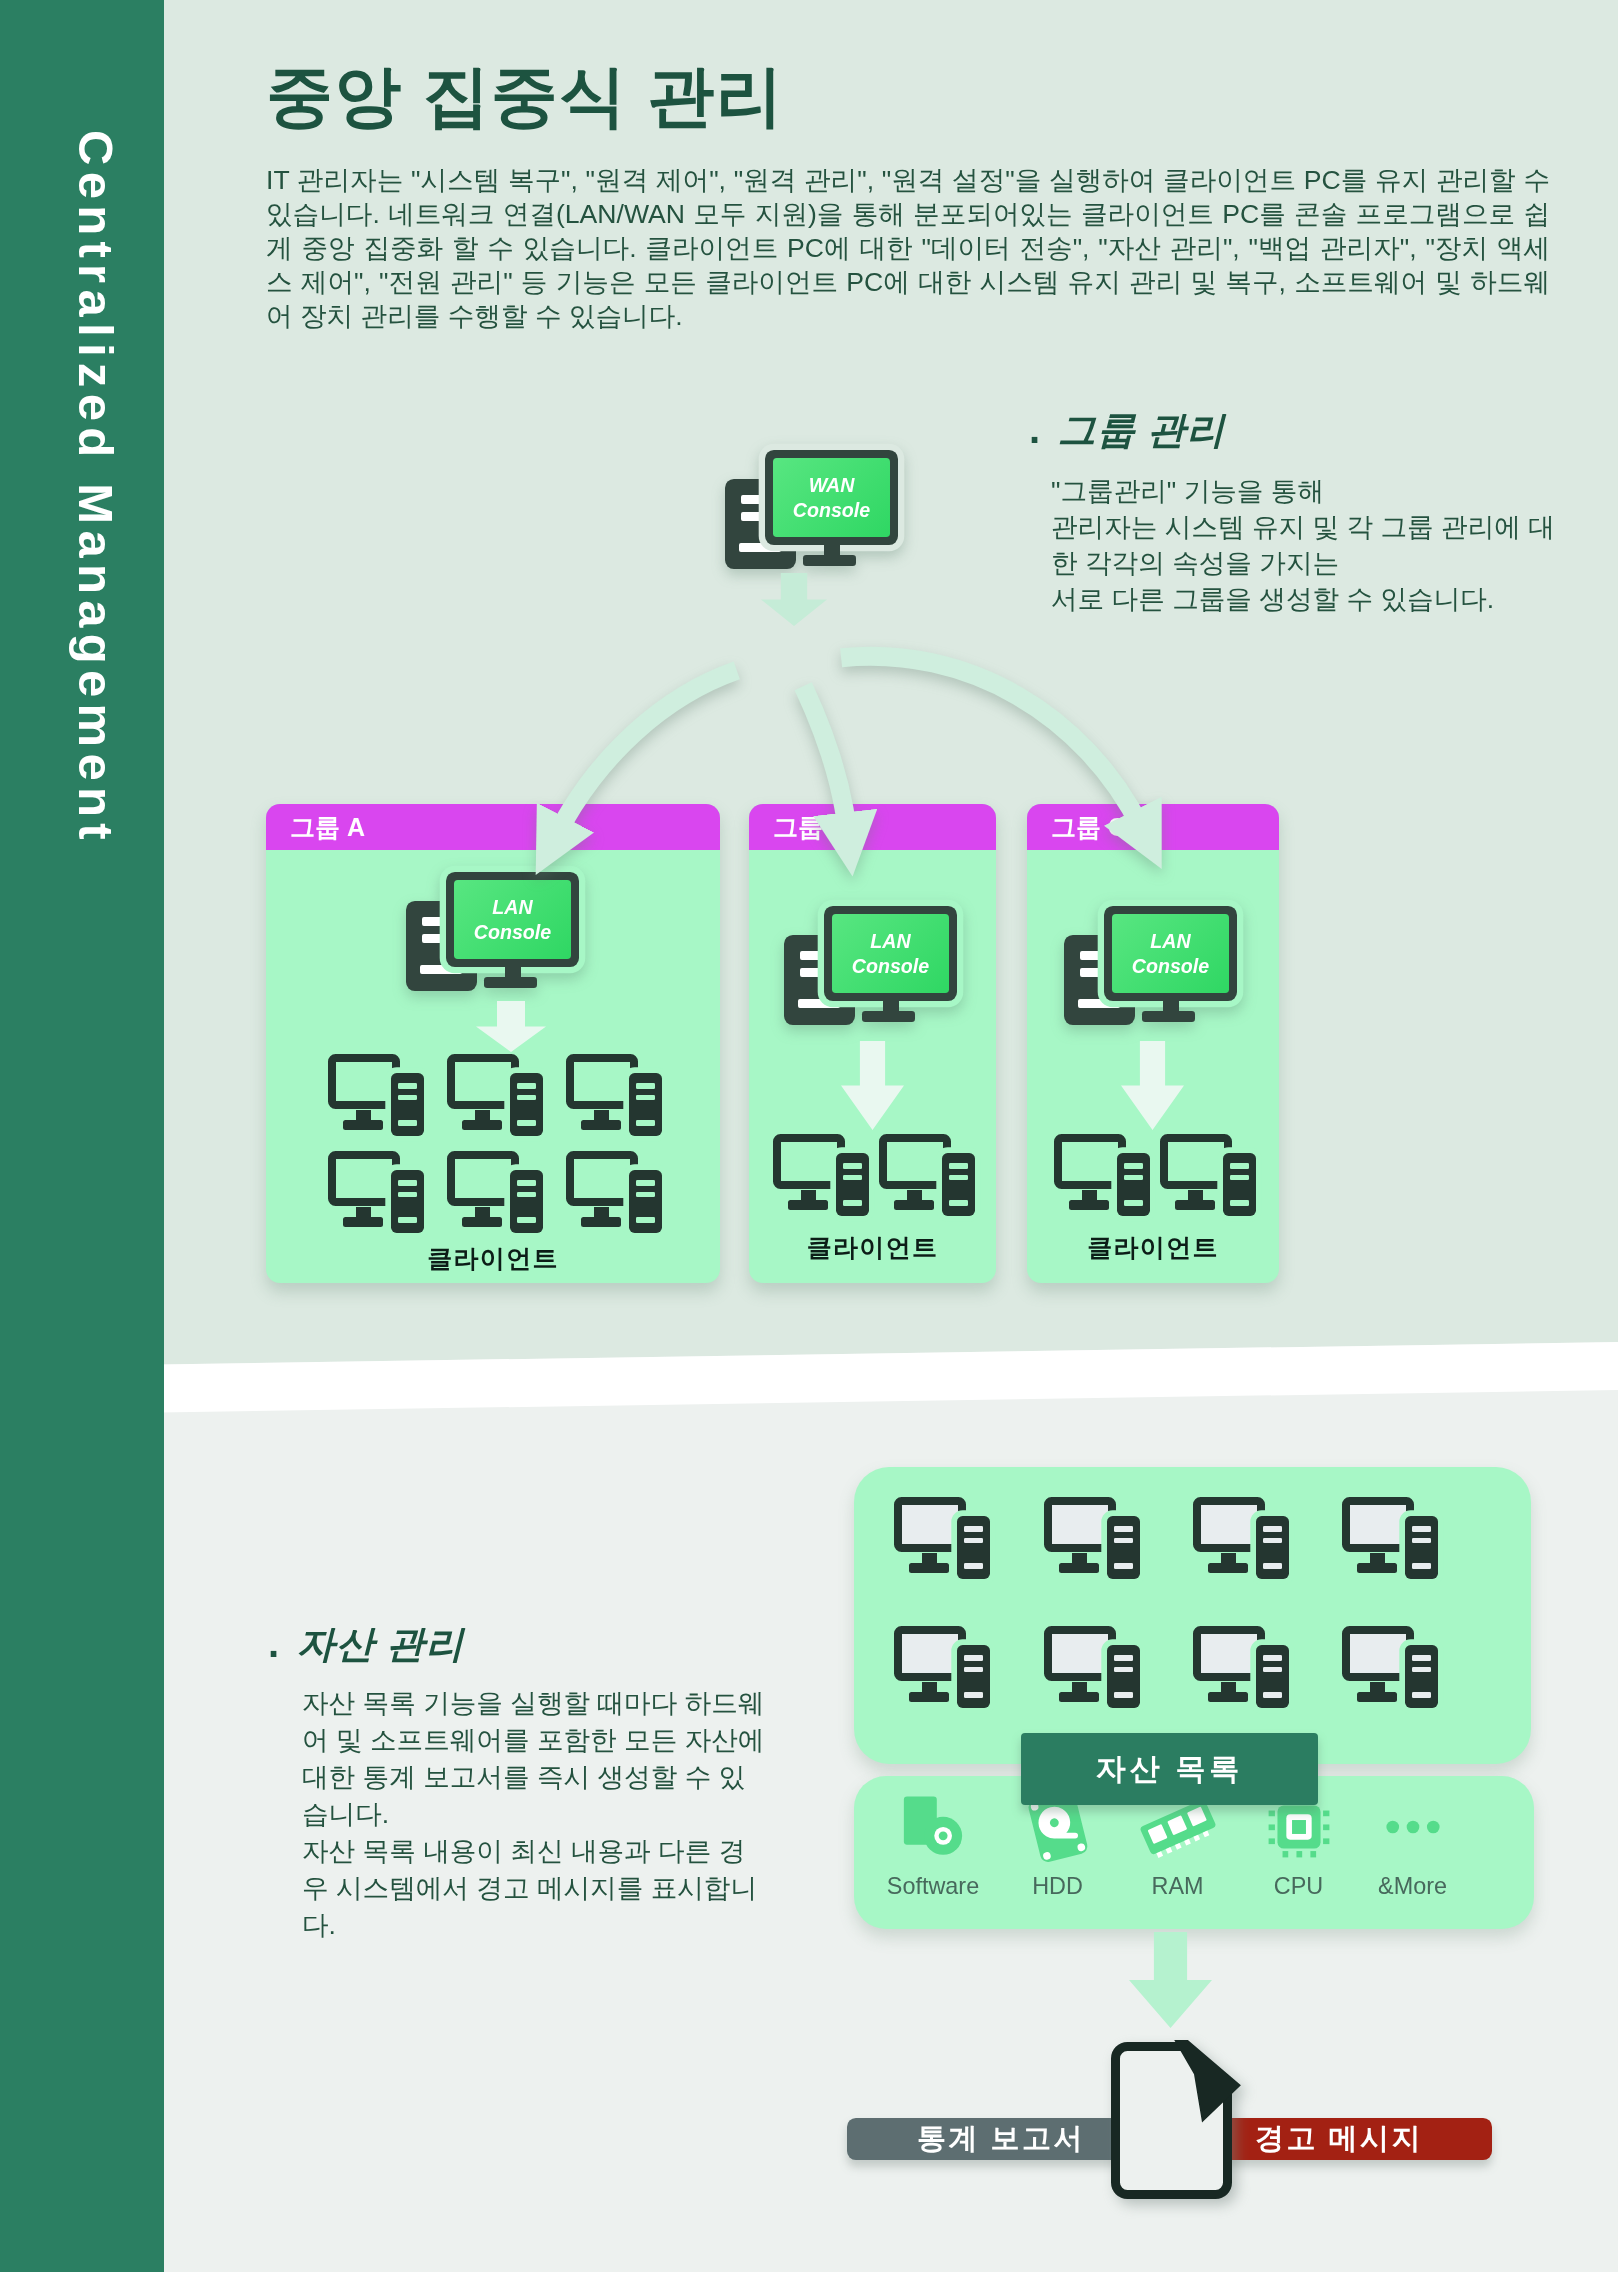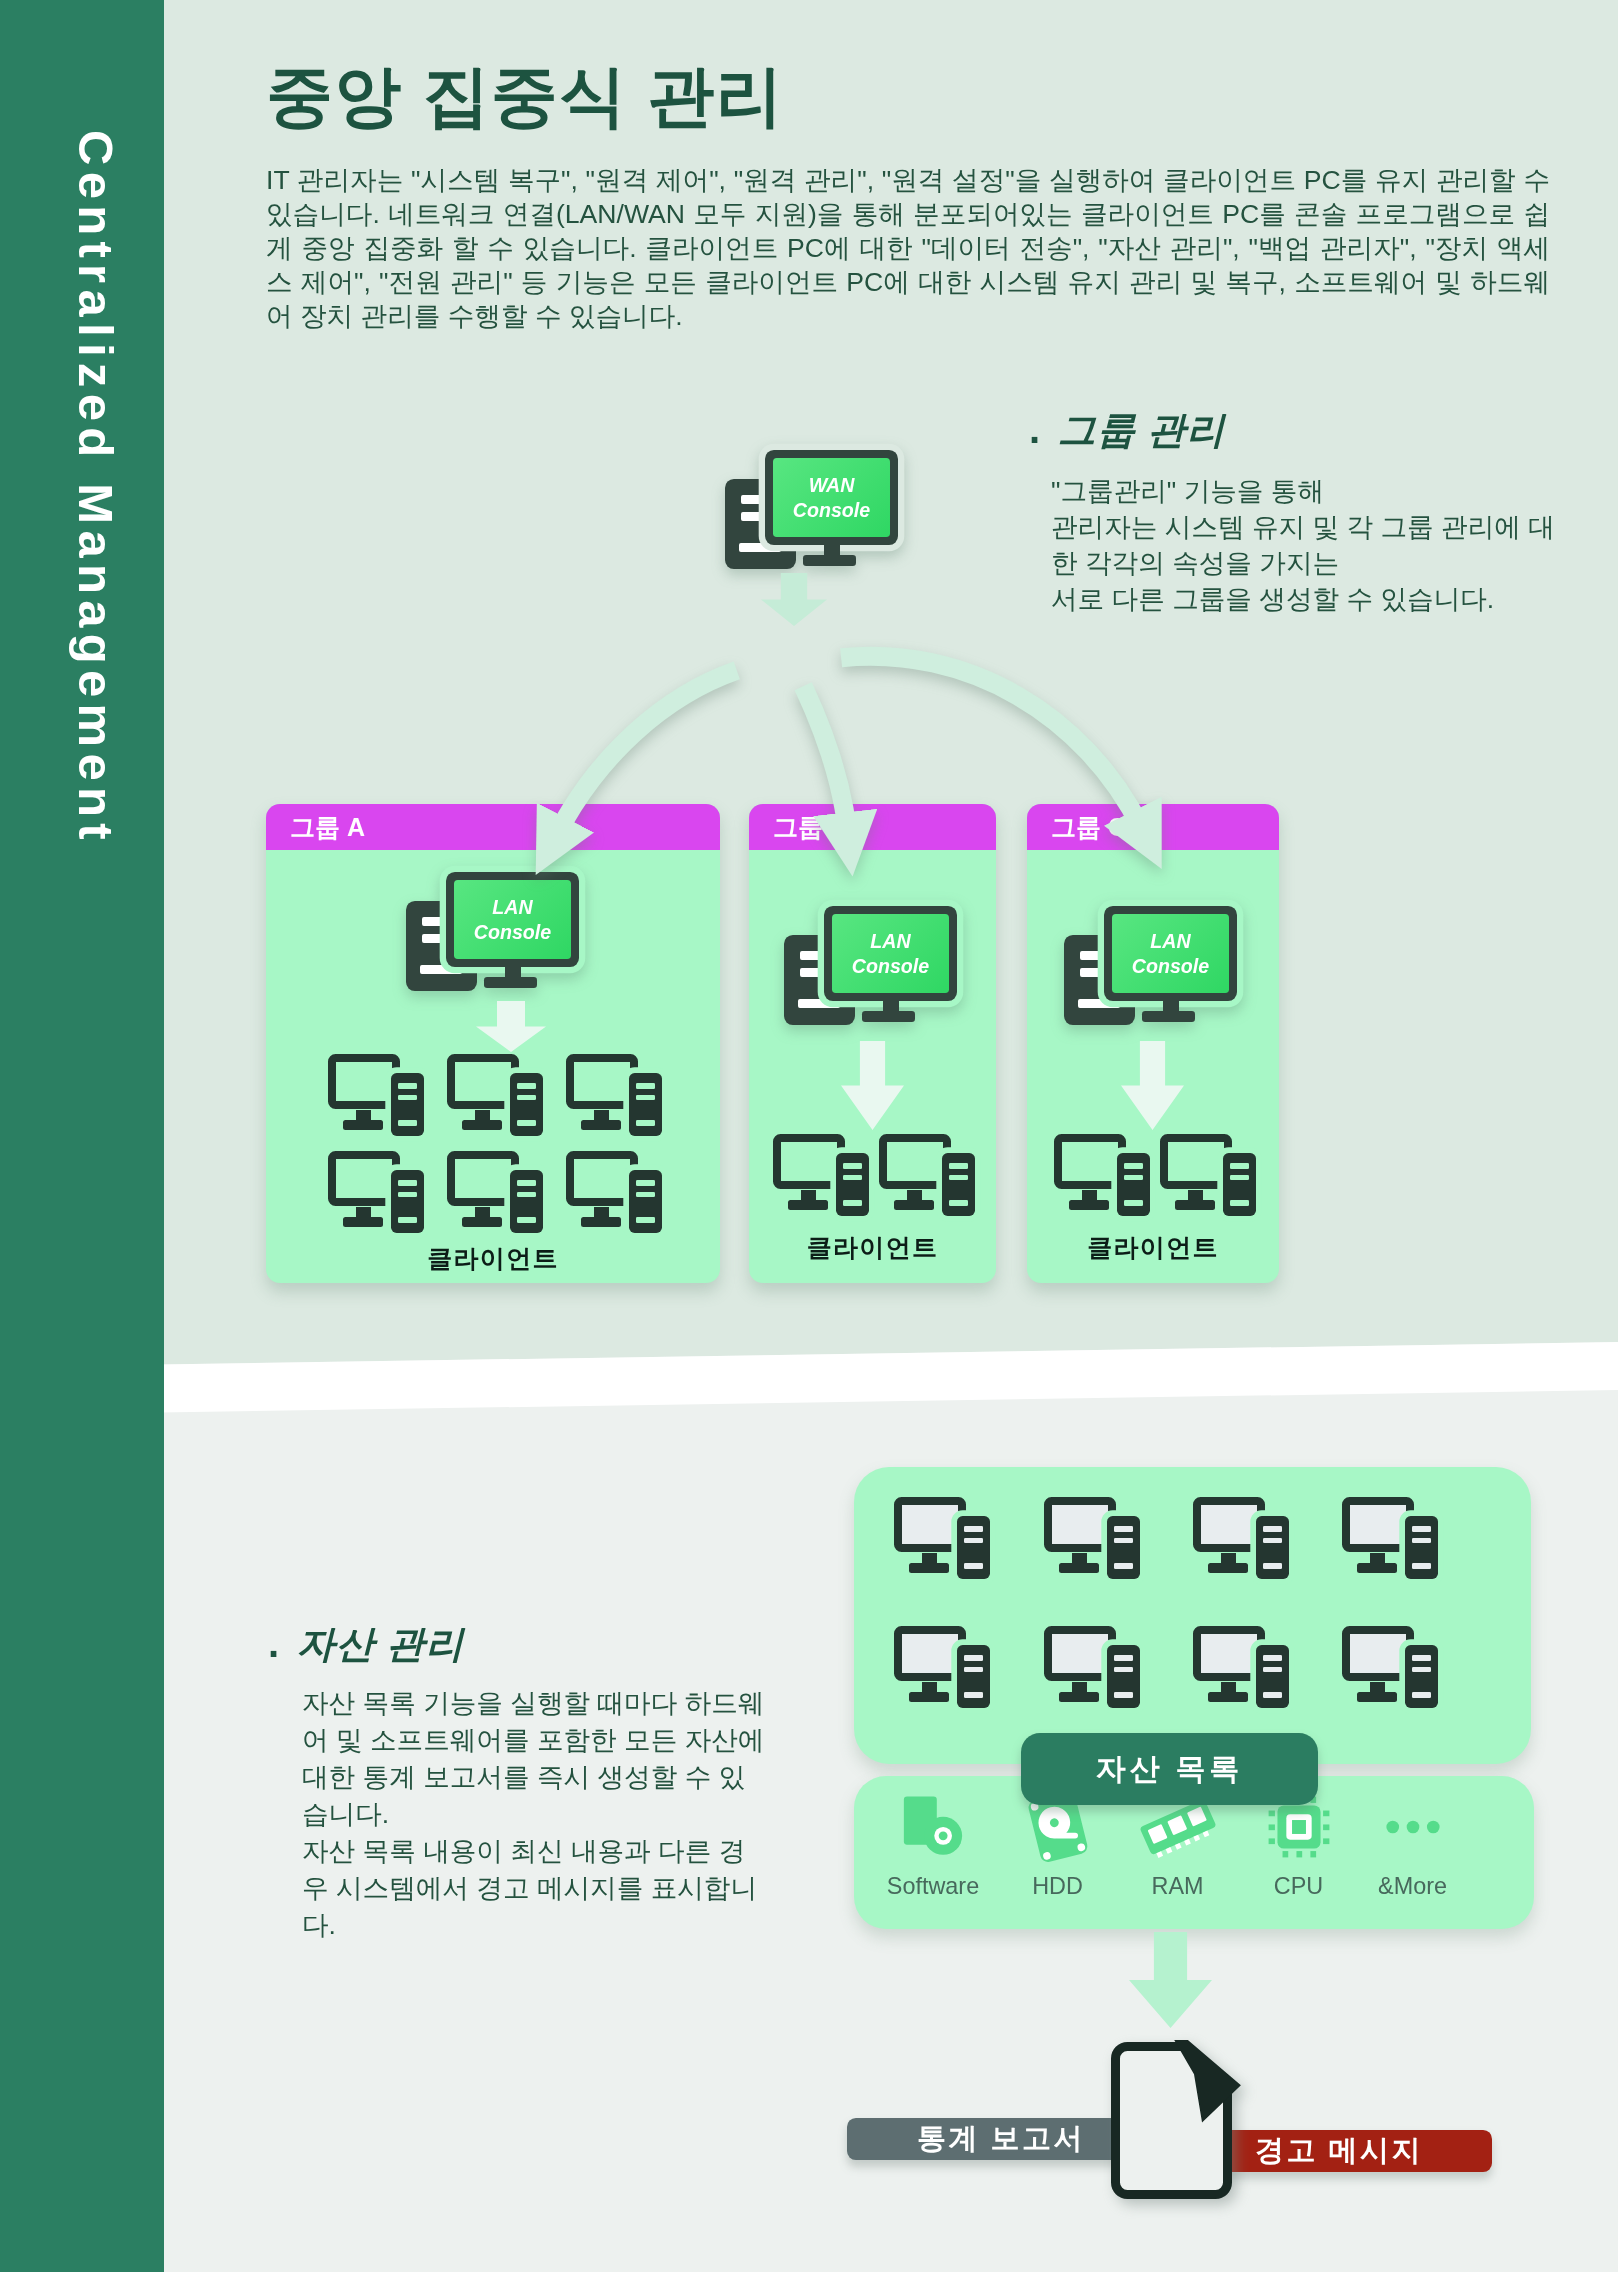--- a/index.html
+++ b/index.html
@@ -89,21 +89,21 @@
   .panel .plabel{position:absolute;left:0;right:0;text-align:center;color:#0c1d17;
                  font-size:25px;font-weight:600;letter-spacing:1.3px;}
   #panel-a{left:266px;top:804px;width:454px;height:479px;}
   #panel-b{left:749px;top:804px;width:247px;height:479px;}
   #panel-c{left:1027px;top:804px;width:252px;height:479px;}
 
   
   .asset-panel{position:absolute;background:#a7f7c6;z-index:1;box-shadow:0 8.9px 15px rgba(110,145,125,.25);}
   #asset-computers{left:854px;top:1467px;width:677px;height:297px;border-radius:35px;}
   #asset-categories{left:854px;top:1776px;width:680px;height:153px;border-radius:32px;}
-  .inv-button{position:absolute;left:1021px;top:1733px;width:297px;height:72px;border-radius:19px;
+  .inv-button{position:absolute;left:1021px;top:1733px;width:297px;height:72px;border-radius:4px;
               background:#2b7d61;color:#fff;font-size:30px;font-weight:700;letter-spacing:3.8px;
               display:flex;align-items:center;justify-content:center;z-index:4;
               box-shadow:0 6.3px 10px rgba(90,125,105,.35);}
   .cat{position:absolute;width:101px;text-align:center;}
   .cat svg{width:76px;height:76px;display:block;margin:0 auto;}
   .cat .clabel{margin-top:8.9px;font-size:23.4px;color:#47695c;font-weight:500;}
 
   
   .doc{position:absolute;left:1111px;top:2042px;width:121px;height:157px;z-index:4;
        filter:drop-shadow(5px 6.3px 6.3px rgba(120,135,130,.45));}
@@ -509,21 +509,21 @@
             <circle cx="92" cy="60" r="10"></circle>
           </g>
       </svg>
       <div class="clabel">&amp;More</div>
     </div>
   </div>
 
   <div class="barrow" style="left:1129px;top:1932px;width:83px;height:96px;background:#b5f2cf;"></div>
 
   <div class="out-box" id="report-box" style="background:#5d6e71;">통계 보고서</div>
-  <div class="out-box" id="alert-box" style="background:#a32113;margin-top:12px;">경고 메시지</div>
+  <div class="out-box" id="alert-box" style="background:#a32113;">경고 메시지</div>
 
   <div class="doc">
     <div class="dbody"></div>
     <div class="dfold"></div>
   </div>
 
 </div>
 
 
 </body></html>

